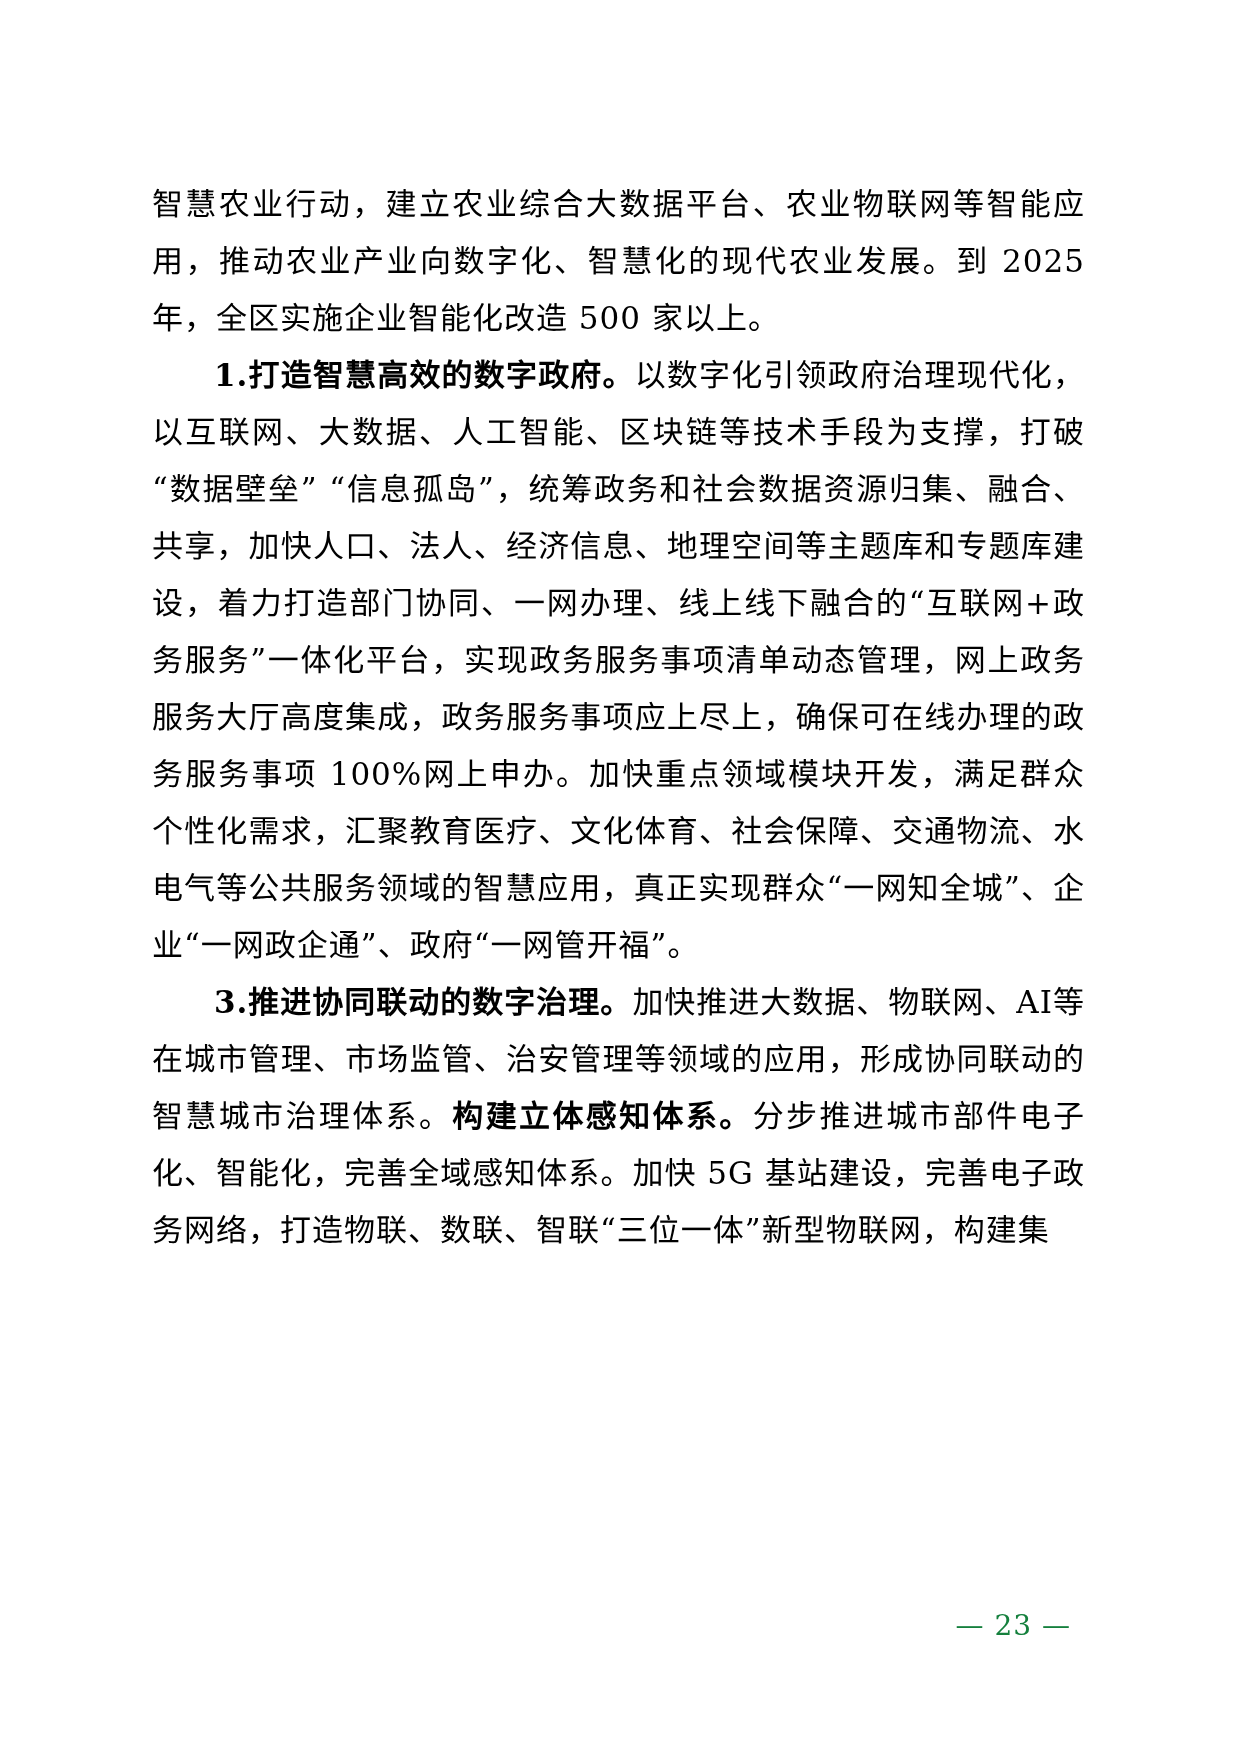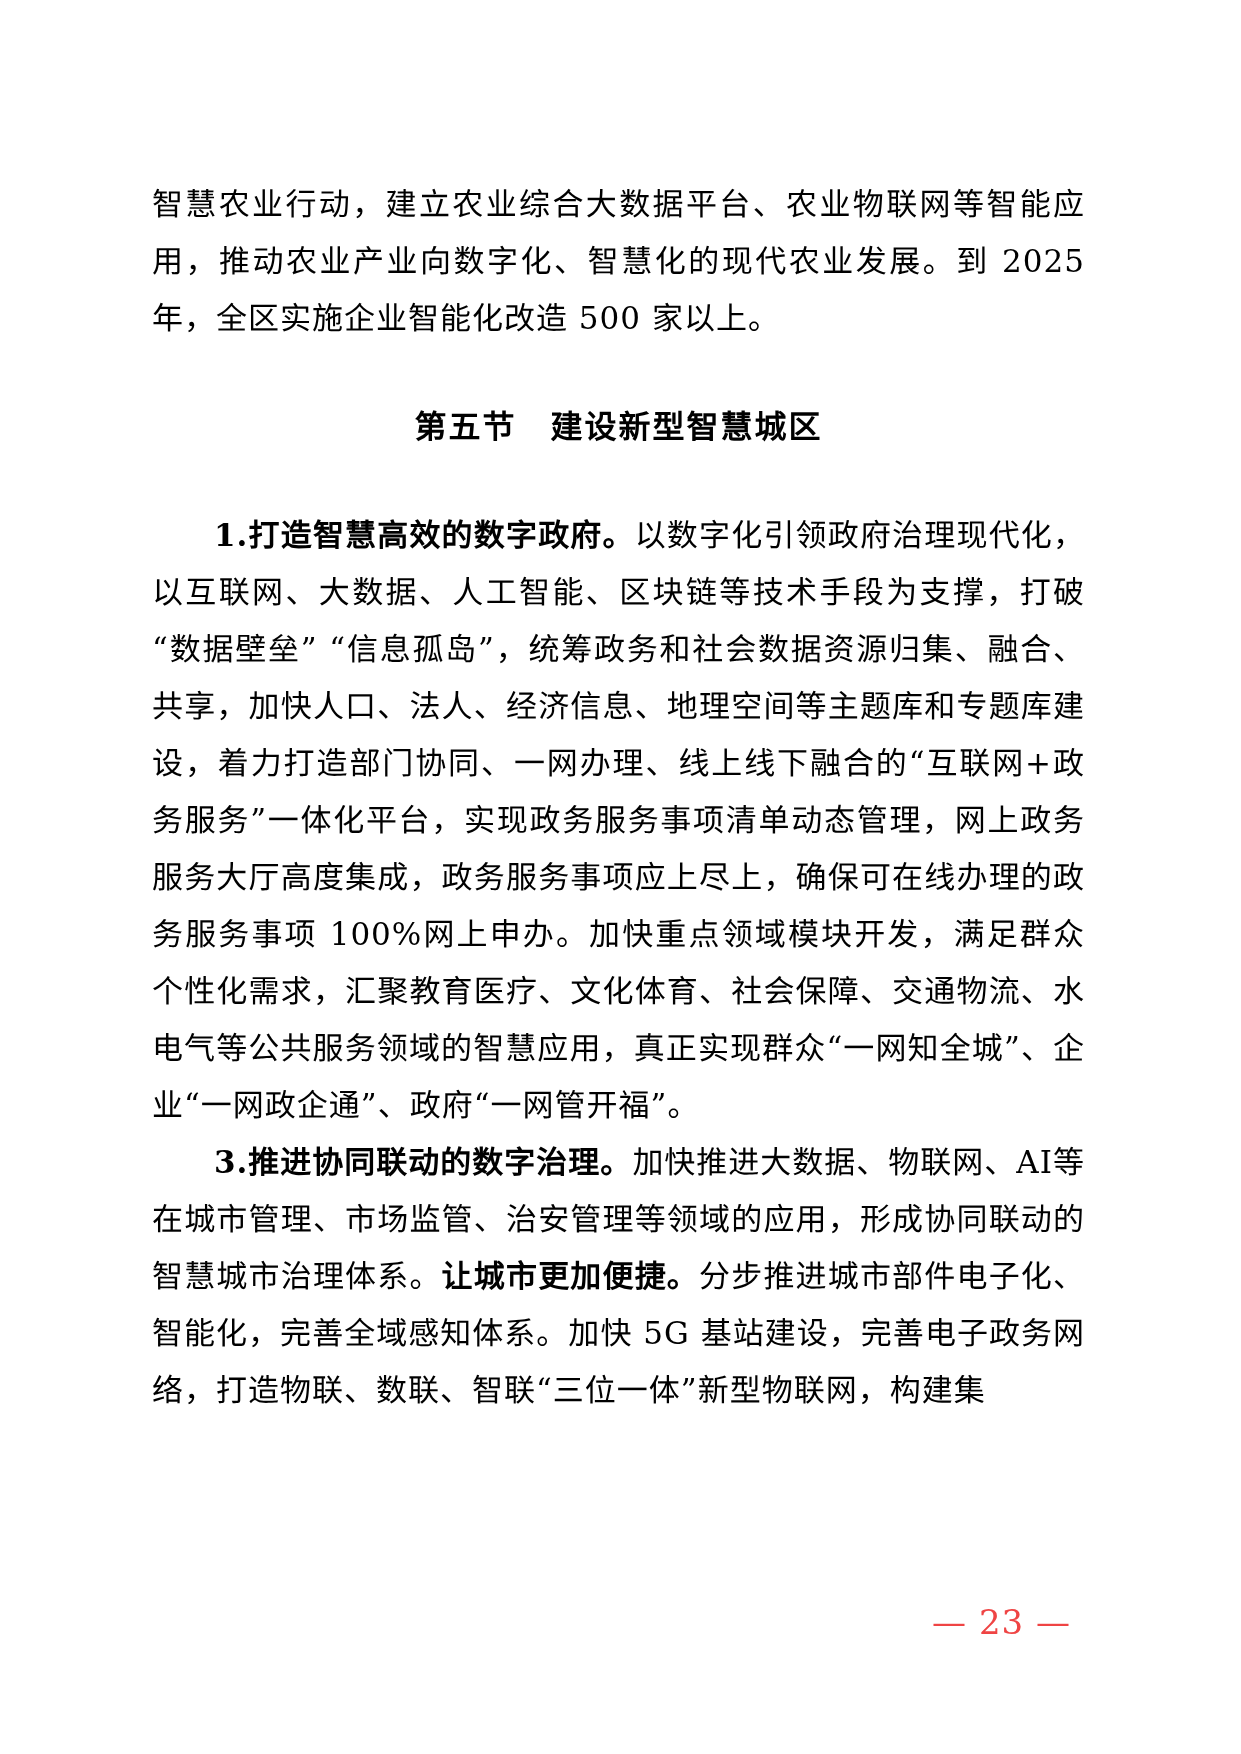--- a/index.html
+++ b/index.html
@@ -40,29 +40,28 @@
     margin: 58px 0 58px 0;
     letter-spacing: 2px;
   }
   .run { font-weight: normal; }
   .run-bold { font-weight: bold; }
   .footer {
     position: absolute;
     right: 170px;
     bottom: 112px;
     font-family: "DejaVu Serif", "Liberation Serif", serif;
-    font-size: 34px;
-    color: #ef4444;
+    font-size: 28px;
+    color: #15803d;
     letter-spacing: 1px;
   }
 </style>
 </head>
 <body>
 
 <div class="page">
   <div class="content">
       <p class="para"><span class="run">智慧农业行动，建立农业综合大数据平台、农业物联网等智能应用，推动农业产业向数字化、智慧化的现代农业发展。到 2025 年，全区实施企业智能化改造 500 家以上。</span></p>
-      <h2 class="heading"><span class="run run-bold">第五节　建设新型智慧城区</span></h2>
       <p class="para indent"><span class="run run-bold">1.打造智慧高效的数字政府。</span><span class="run">以数字化引领政府治理现代化，以互联网、大数据、人工智能、区块链等技术手段为支撑，打破“数据壁垒” “信息孤岛”，统筹政务和社会数据资源归集、融合、共享，加快人口、法人、经济信息、地理空间等主题库和专题库建设，着力打造部门协同、一网办理、线上线下融合的“互联网+政务服务”一体化平台，实现政务服务事项清单动态管理，网上政务服务大厅高度集成，政务服务事项应上尽上，确保可在线办理的政务服务事项 100%网上申办。加快重点领域模块开发，满足群众个性化需求，汇聚教育医疗、文化体育、社会保障、交通物流、水电气等公共服务领域的智慧应用，真正实现群众“一网知全城”、企业“一网政企通”、政府“一网管开福”。</span></p>
-      <p class="para indent"><span class="run run-bold">3.推进协同联动的数字治理。</span><span class="run">加快推进大数据、物联网、AI等在城市管理、市场监管、治安管理等领域的应用，形成协同联动的智慧城市治理体系。</span><span class="run run-bold">让城市更加便捷。</span><span class="run">分步推进城市部件电子化、智能化，完善全域感知体系。加快 5G 基站建设，完善电子政务网络，打造物联、数联、智联“三位一体”新型物联网，构建集</span></p>
+      <p class="para indent"><span class="run run-bold">3.推进协同联动的数字治理。</span><span class="run">加快推进大数据、物联网、AI等在城市管理、市场监管、治安管理等领域的应用，形成协同联动的智慧城市治理体系。</span><span class="run run-bold">构建立体感知体系。</span><span class="run">分步推进城市部件电子化、智能化，完善全域感知体系。加快 5G 基站建设，完善电子政务网络，打造物联、数联、智联“三位一体”新型物联网，构建集</span></p>
     </div>
   <div class="footer">— 23 —</div>
 </div>
 
 </body></html>

